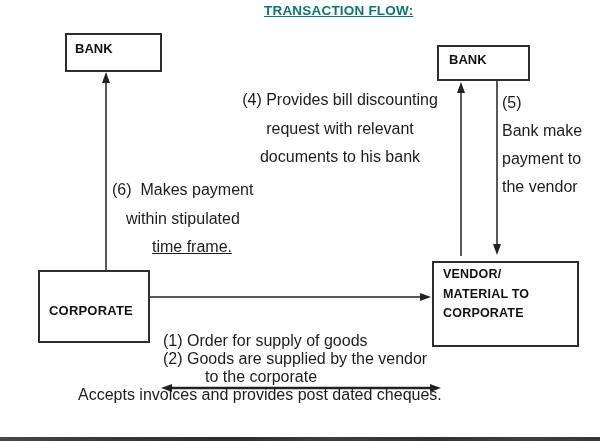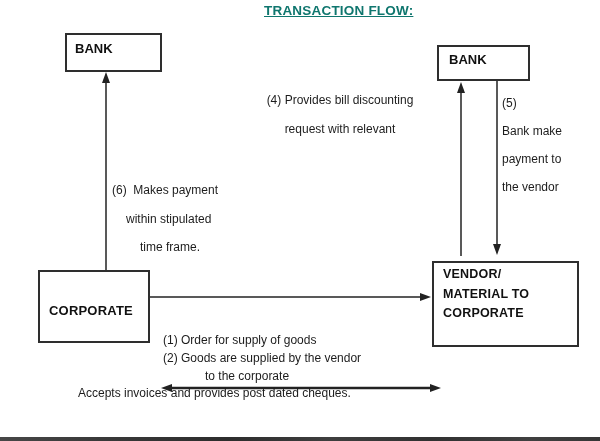--- a/index.html
+++ b/index.html
@@ -22,27 +22,27 @@
   }
   .node-bank-left{left:65px;top:33px;width:97px;height:39px;
     font-size:13px;padding:6px 0 0 8px;}
   .node-bank-right{left:437px;top:45px;width:93px;height:36px;
     font-size:13px;padding:5px 0 0 10px;}
   .node-corporate{left:38px;top:270px;width:112px;height:73px;
     font-size:13px;display:flex;align-items:center;
     padding:8px 0 0 9px;letter-spacing:.2px;}
   .node-vendor{left:432px;top:261px;width:147px;height:86px;
     font-size:12.5px;line-height:19.5px;padding:2px 16px 0 9px;letter-spacing:.2px;}
-  .lbl{font-size:12px;color:#1c1c1c;}
+  .lbl{font-size:16px;color:#1c1c1c;}
   .lbl span{display:block;white-space:pre;}
   .lbl-step4{left:240px;top:86px;width:200px;text-align:center;line-height:28.6px;}
   .lbl-step5{left:502px;top:89px;line-height:28px;}
   .lbl-step6{left:112px;top:176px;line-height:28.5px;}
   .lbl-step6 span:nth-child(2){margin-left:14px;}
-  .lbl-step6 span:nth-child(3){margin-left:28px;}
+  .lbl-step6 span:nth-child(3){margin-left:40px;text-decoration:underline;}
   .lbl-steps12{left:163px;top:332px;line-height:17.8px;}
   .lbl-steps12 span:nth-child(3){margin-left:42px;}
   .lbl-accepts{left:78px;top:386px;white-space:nowrap;}
   svg.flow{position:absolute;left:0;top:0;pointer-events:none;}
   .bottom-strip{
     left:0;top:437px;width:600px;height:4px;
     background:linear-gradient(90deg,#474747 0%,#383838 18%,#2d2d2d 38%,#3e3e3e 55%,#313131 72%,#404040 88%,#363636 100%);
   }
 </style>
 </head>
@@ -95,20 +95,21 @@
       <line x1="171" y1="388" x2="431" y2="388" stroke-width="2.6"></line>
       <polygon points="161,388 172,384 172,392" stroke="none"></polygon>
       <polygon points="441,388 430,384 430,392" stroke="none"></polygon>
     </g>
   </g>
 </svg>
 
 <div class="abs lbl lbl-step4">
   <span>(4) Provides bill discounting</span>
   <span>request with relevant</span>
+  <span>documents to his bank</span>
 </div>
 
 <div class="abs lbl lbl-step5">
   <span>(5)</span>
   <span>Bank make</span>
   <span>payment to</span>
   <span>the vendor</span>
 </div>
 
 <div class="abs lbl lbl-step6">

